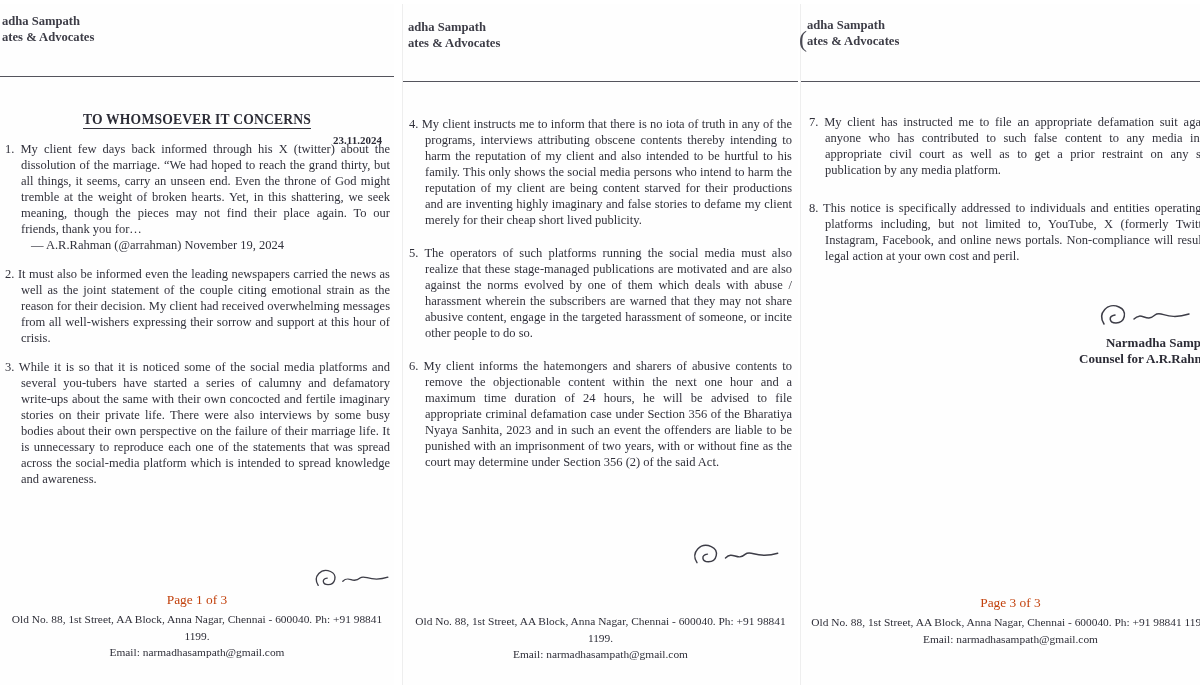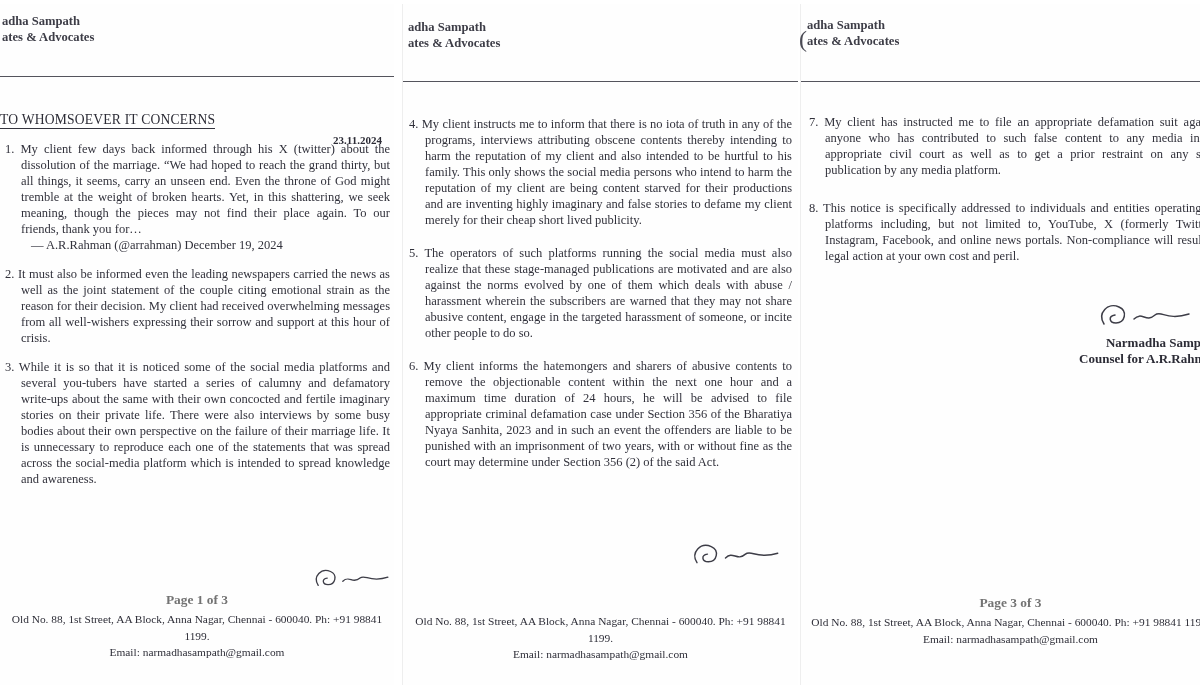--- a/index.html
+++ b/index.html
@@ -20,21 +20,21 @@
   #page-2 .letterhead { top:16px; left:5px; }
   #page-3 .letterhead { top:14px; left:6px; }
   .logo-remnant { position:absolute; left:-8px; top:14px; font-size:24px; font-weight:400; color:#4a4a54; }
 
   .rule { position:absolute; left:0; right:0; height:1px; background:#54545c; }
   #page-1 .rule { top:72px; }
   #page-2 .rule { top:77px; }
   #page-3 .rule { top:77px; }
 
   .date  { position:absolute; top:83px; right:12px; font-weight:700; font-size:11px; color:#2c2c36;margin-top:47px; }
-  .title { position:absolute; top:108px; left:0; width:100%; text-align:left; font-weight:400; font-size:13.6px; letter-spacing:.2px; color:#2c2c36; }
+  .title { position:absolute; top:108px; left:0; width:100%; text-align:center; font-weight:700; font-size:13.6px; letter-spacing:.2px; color:#2c2c36; }
   .title span { border-bottom:1.5px solid #33333d; padding-bottom:1px; }
 
   .body { position:absolute; left:5px; right:4px; font-size:12.5px; line-height:16px; text-align:justify; }
   #page-1 .body { top:137px; }
   #page-2 .body { top:112px; left:6px; right:6px; }
   #page-3 .body { top:110px; left:8px; right:auto; width:410px; }
 
   .intro { margin-bottom:12px; }
   .item  { padding-left:16px; text-indent:-16px; margin-bottom:13px; }
   #page-2 .item { margin-bottom:17px; }
@@ -42,21 +42,21 @@
   .attribution { text-indent:0; padding-left:10px; text-align:left; margin-top:0; }
 
   .signature { position:absolute; }
   .signature svg { display:block; }
   #page-1 .signature { top:560px; left:310px; width:82px; }
   #page-2 .signature { top:534px; left:284px; width:96px; }
   #page-3 .signature { top:294px; left:292px; width:102px; }
 
   .signoff { position:absolute; top:331px; left:0; width:418px; text-align:right; font-weight:700; font-size:13px; line-height:15.5px; color:#2c2c36; }
 
-  .pagenum { position:absolute; top:588px; left:0; width:100%; text-align:center; font-size:13.4px; color:#737373;font-weight:bold; }
+  .pagenum { position:absolute; top:588px; left:0; width:100%; text-align:center; font-size:13.4px; color:#c2410c; }
   #page-3 .pagenum { top:591px; }
   .footer { position:absolute; top:607px; left:0; width:100%; text-align:center; font-weight:400; font-size:11.4px; line-height:16.5px; color:#2e2e38; }
   #page-2 .footer { top:609px; }
   #page-3 .footer { top:610px; }
 </style>
 </head>
 <body>
 
 <div class="stage">
 
@@ -67,21 +67,21 @@
     </div>
     <div class="rule"></div>
     <div class="date">23.11.2024</div>
     <div class="title"><span>TO WHOMSOEVER IT CONCERNS</span></div>
 
     <div class="body">
 
       <div class="item">
         <span>1.</span>
         <span>My client few days back informed through his X (twitter) about the dissolution of the marriage. “We had hoped to reach the grand thirty, but all things, it seems, carry an unseen end. Even the throne of God might tremble at the weight of broken hearts. Yet, in this shattering, we seek meaning, though the pieces may not find their place again. To our friends, thank you for…</span>
-        <div class="attribution">— A.R.Rahman (@arrahman) December 19, 2024</div>
+        <div class="attribution">— A.R.Rahman (@arrahman) November 19, 2024</div>
       </div>
 
       <div class="item">
         <span>2.</span>
         <span>It must also be informed even the leading newspapers carried the news as well as the joint statement of the couple citing emotional strain as the reason for their decision. My client had received overwhelming messages from all well-wishers expressing their sorrow and support at this hour of crisis.</span>
       </div>
 
       <div class="item">
         <span>3.</span>
         <span>While it is so that it is noticed some of the social media platforms and several you-tubers have started a series of calumny and defamatory write-ups about the same with their own concocted and fertile imaginary stories on their private life. There were also interviews by some busy bodies about their own perspective on the failure of their marriage life. It is unnecessary to reproduce each one of the statements that was spread across the social-media platform which is intended to spread knowledge and awareness.</span>

